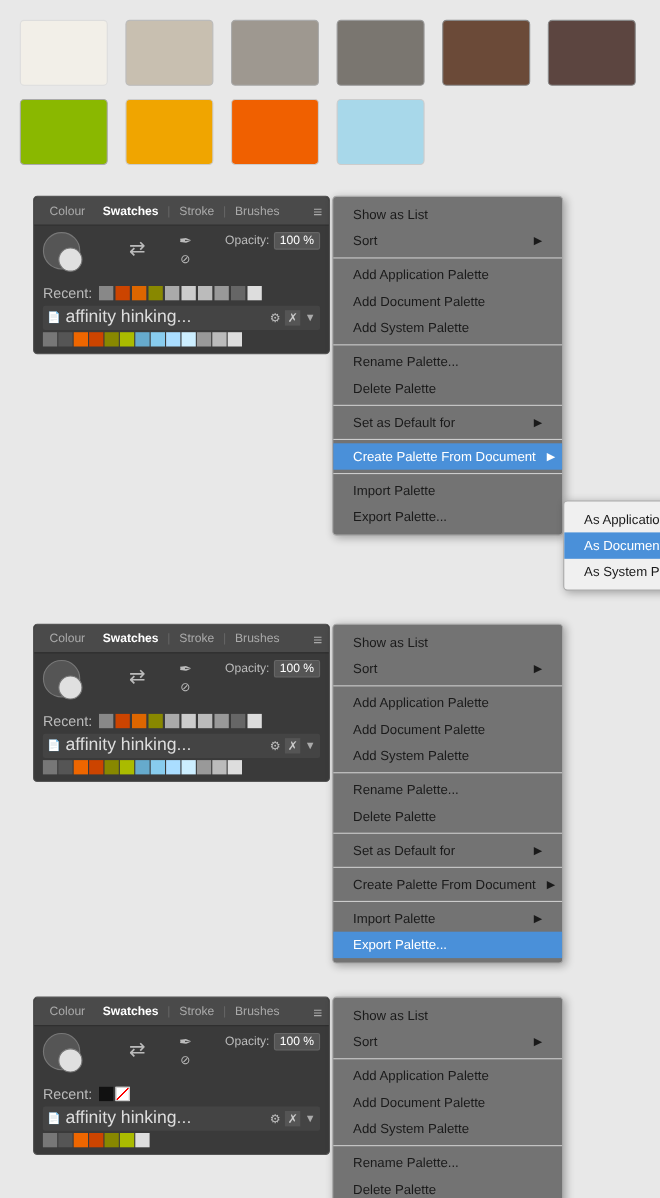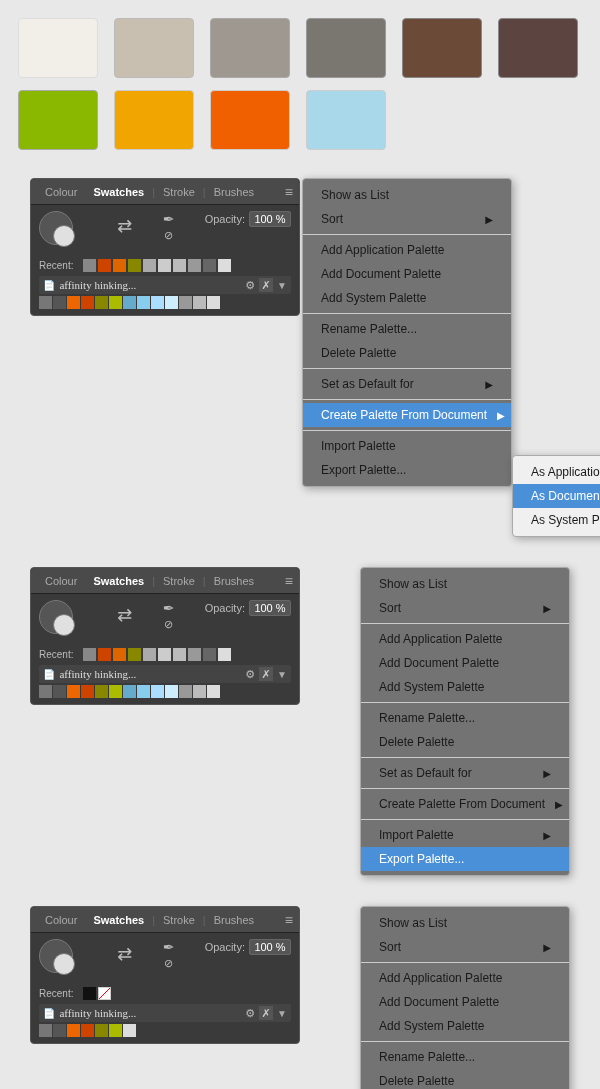--- a/index.html
+++ b/index.html
@@ -107,21 +107,21 @@
     }
 
     .recent-row {
       display: flex;
       align-items: center;
       gap: 6px;
       margin-bottom: 4px;
     }
     .recent-label {
       color: #bbb;
-      font-size: 10px;
+      font-size: 13px;
       min-width: 38px;
     }
     .recent-swatches {
       display: flex;
       gap: 2px;
     }
     .mini-swatch {
       width: 13px;
       height: 13px;
     }
@@ -134,26 +134,25 @@
       padding: 2px 4px;
       border-radius: 2px;
       margin-bottom: 2px;
     }
     .palette-icon {
       color: #bbb;
       font-size: 10px;
     }
     .palette-name {
       color: #ddd;
-      font-size: 11px;
+      font-size: 16px;
       flex: 1;
       overflow: hidden;
       text-overflow: ellipsis;
       white-space: nowrap;
-      font-family: Liberation Serif, serif;
     }
     .palette-arrow {
       color: #aaa;
       font-size: 10px;
     }
 
     .palette-swatches-row {
       display: flex;
       flex-wrap: wrap;
       gap: 1px;
@@ -216,21 +215,20 @@
       color: #fff;
     }
 
     
     .panel-menu-group {
       display: flex;
       align-items: flex-start;
       gap: 0;
       margin-bottom: 30px;
       padding: 0 20px;
-      justify-content: space-between;
     }
     .menu-wrapper {
       display: flex;
       flex-direction: column;
       margin-left: 2px;
     }
 
     .top-swatches-section {
       background: #e8e8e8;
       padding: 18px 18px 6px 18px;

